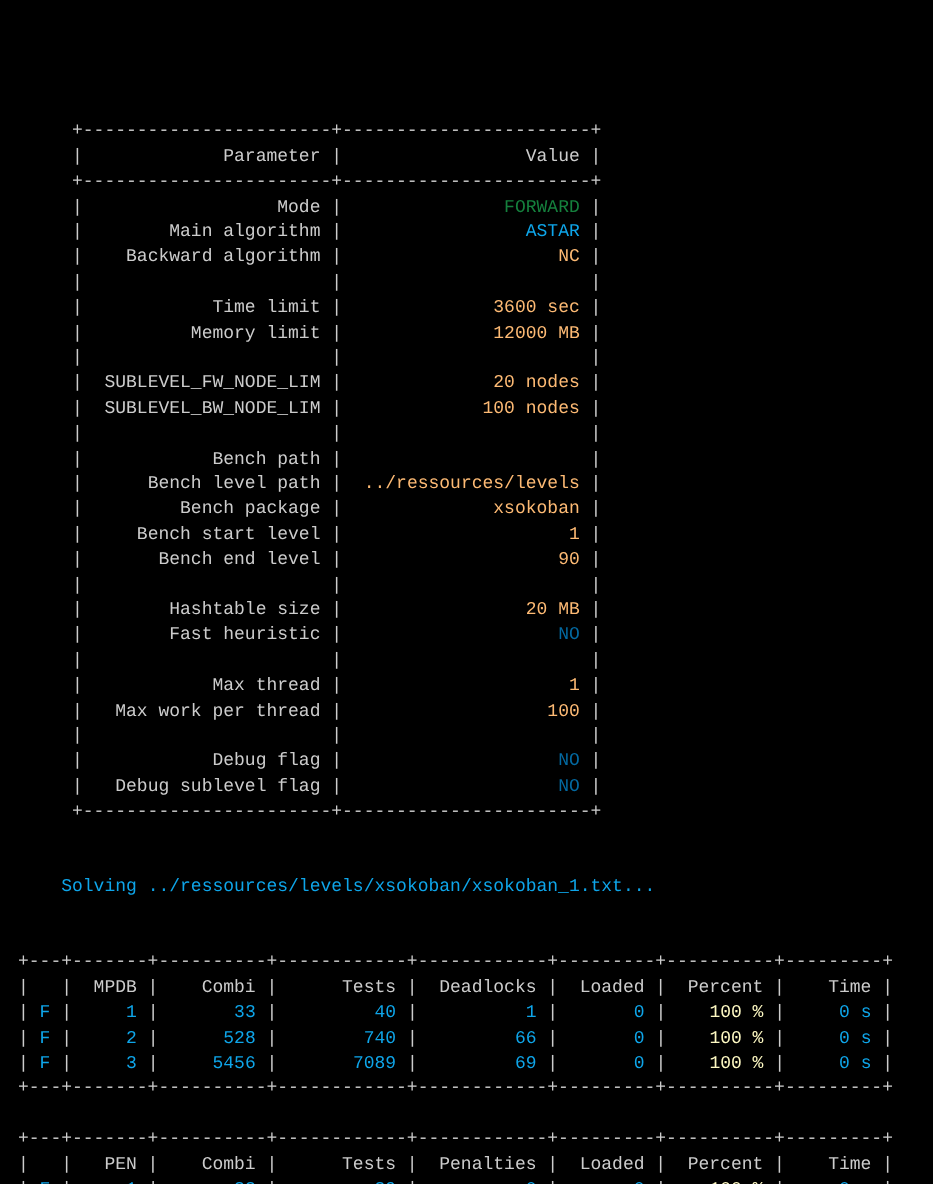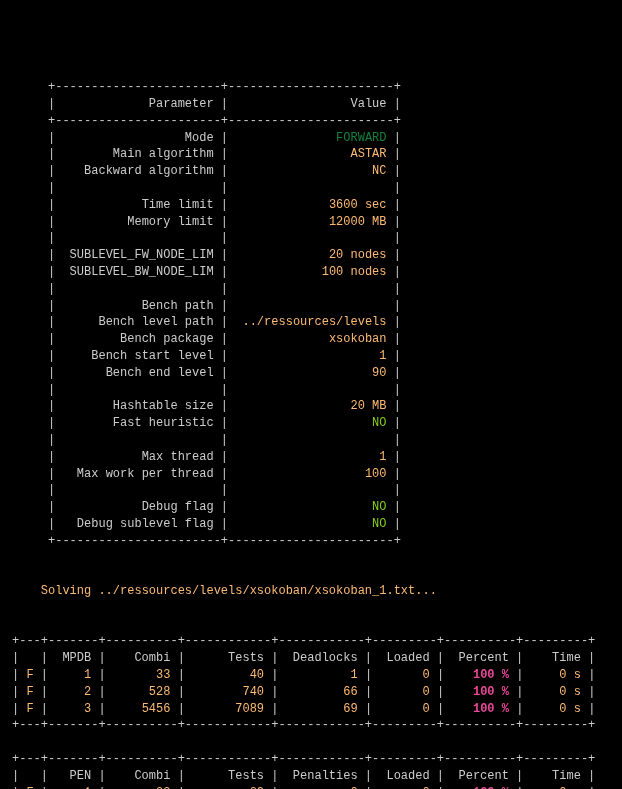--- a/index.html
+++ b/index.html
@@ -6,23 +6,23 @@
     background: #000;
     color: #ccc;
     font-family: "Consolas", "Courier New", monospace;
     font-size: 12px;
     line-height: 1.4;
     margin: 0;
     padding: 12px;
     white-space: pre;
   }
   .yellow { color: #15803d; }
-  .cyan { color: #fdba74; }
-  .red { color: #84cc16; }
-  .green { color: #ec4899; font-weight: bold; }
+  .cyan { color: #0ea5e9; }
+  .red { color: #0369a1; }
+  .green { color: #fef9c3; }
   .grey { color: #fdba74; }
 </style>
 </head>
 <body>
 
 
 
 <div id="output"><div><span>     +-----------------------+-----------------------+</span></div><div><span>     | </span><span>            Parameter</span><span> | </span><span>                Value</span><span> |</span></div><div><span>     +-----------------------+-----------------------+</span></div><div><span>     | </span><span>                 Mode</span><span> | </span><span class="yellow">              FORWARD</span><span> |</span></div><div><span>     | </span><span>       Main algorithm</span><span> | </span><span class="cyan">                ASTAR</span><span> |</span></div><div><span>     | </span><span>   Backward algorithm</span><span> | </span><span class="grey">                   NC</span><span> |</span></div><div><span>     | </span><span>                     </span><span> | </span><span>                     </span><span> |</span></div><div><span>     | </span><span>           Time limit</span><span> | </span><span class="grey">             3600 sec</span><span> |</span></div><div><span>     | </span><span>         Memory limit</span><span> | </span><span class="grey">             12000 MB</span><span> |</span></div><div><span>     | </span><span>                     </span><span> | </span><span>                     </span><span> |</span></div><div><span>     | </span><span> SUBLEVEL_FW_NODE_LIM</span><span> | </span><span class="grey">             20 nodes</span><span> |</span></div><div><span>     | </span><span> SUBLEVEL_BW_NODE_LIM</span><span> | </span><span class="grey">            100 nodes</span><span> |</span></div><div><span>     | </span><span>                     </span><span> | </span><span>                     </span><span> |</span></div><div><span>     | </span><span>           Bench path</span><span> | </span><span class="grey">                     </span><span> |</span></div><div><span>     | </span><span>     Bench level path</span><span> | </span><span class="grey"> ../ressources/levels</span><span> |</span></div><div><span>     | </span><span>        Bench package</span><span> | </span><span class="grey">             xsokoban</span><span> |</span></div><div><span>     | </span><span>    Bench start level</span><span> | </span><span class="grey">                    1</span><span> |</span></div><div><span>     | </span><span>      Bench end level</span><span> | </span><span class="grey">                   90</span><span> |</span></div><div><span>     | </span><span>                     </span><span> | </span><span>                     </span><span> |</span></div><div><span>     | </span><span>       Hashtable size</span><span> | </span><span class="grey">                20 MB</span><span> |</span></div><div><span>     | </span><span>       Fast heuristic</span><span> | </span><span class="red">                   NO</span><span> |</span></div><div><span>     | </span><span>                     </span><span> | </span><span>                     </span><span> |</span></div><div><span>     | </span><span>           Max thread</span><span> | </span><span class="grey">                    1</span><span> |</span></div><div><span>     | </span><span>  Max work per thread</span><span> | </span><span class="grey">                  100</span><span> |</span></div><div><span>     | </span><span>                     </span><span> | </span><span>                     </span><span> |</span></div><div><span>     | </span><span>           Debug flag</span><span> | </span><span class="red">                   NO</span><span> |</span></div><div><span>     | </span><span>  Debug sublevel flag</span><span> | </span><span class="red">                   NO</span><span> |</span></div><div><span>     +-----------------------+-----------------------+</span></div><div><span> </span></div><div><span> </span></div><div><span>    </span><span class="cyan">Solving ../ressources/levels/xsokoban/xsokoban_1.txt...</span></div><div><span> </span></div><div><span> </span></div><div><span>+---+-------+----------+------------+------------+---------+----------+---------+</span></div><div><span>|   |  MPDB |    Combi |      Tests |  Deadlocks |  Loaded |  Percent |    Time |</span></div><div><span>|</span><span class="cyan"> F</span><span> |</span><span class="cyan">     1</span><span> |</span><span class="cyan">       33</span><span> |</span><span class="cyan">         40</span><span> |</span><span class="cyan">          1</span><span> |</span><span class="cyan">       0</span><span> |</span><span class="green">    100 %</span><span> |</span><span class="cyan">     0 s</span><span> |</span></div><div><span>|</span><span class="cyan"> F</span><span> |</span><span class="cyan">     2</span><span> |</span><span class="cyan">      528</span><span> |</span><span class="cyan">        740</span><span> |</span><span class="cyan">         66</span><span> |</span><span class="cyan">       0</span><span> |</span><span class="green">    100 %</span><span> |</span><span class="cyan">     0 s</span><span> |</span></div><div><span>|</span><span class="cyan"> F</span><span> |</span><span class="cyan">     3</span><span> |</span><span class="cyan">     5456</span><span> |</span><span class="cyan">       7089</span><span> |</span><span class="cyan">         69</span><span> |</span><span class="cyan">       0</span><span> |</span><span class="green">    100 %</span><span> |</span><span class="cyan">     0 s</span><span> |</span></div><div><span>+---+-------+----------+------------+------------+---------+----------+---------+</span></div><div><span> </span></div><div><span>+---+-------+----------+------------+------------+---------+----------+---------+</span></div><div><span>|   |   PEN |    Combi |      Tests |  Penalties |  Loaded |  Percent |    Time |</span></div><div><span>|</span><span class="cyan"> F</span><span> |</span><span class="cyan">     1</span><span> |</span><span class="cyan">       33</span><span> |</span><span class="cyan">         39</span><span> |</span><span class="cyan">          0</span><span> |</span><span class="cyan">       0</span><span> |</span><span class="green">    100 %</span><span> |</span><span class="cyan">     0 s</span><span> |</span></div></div>
 
 

